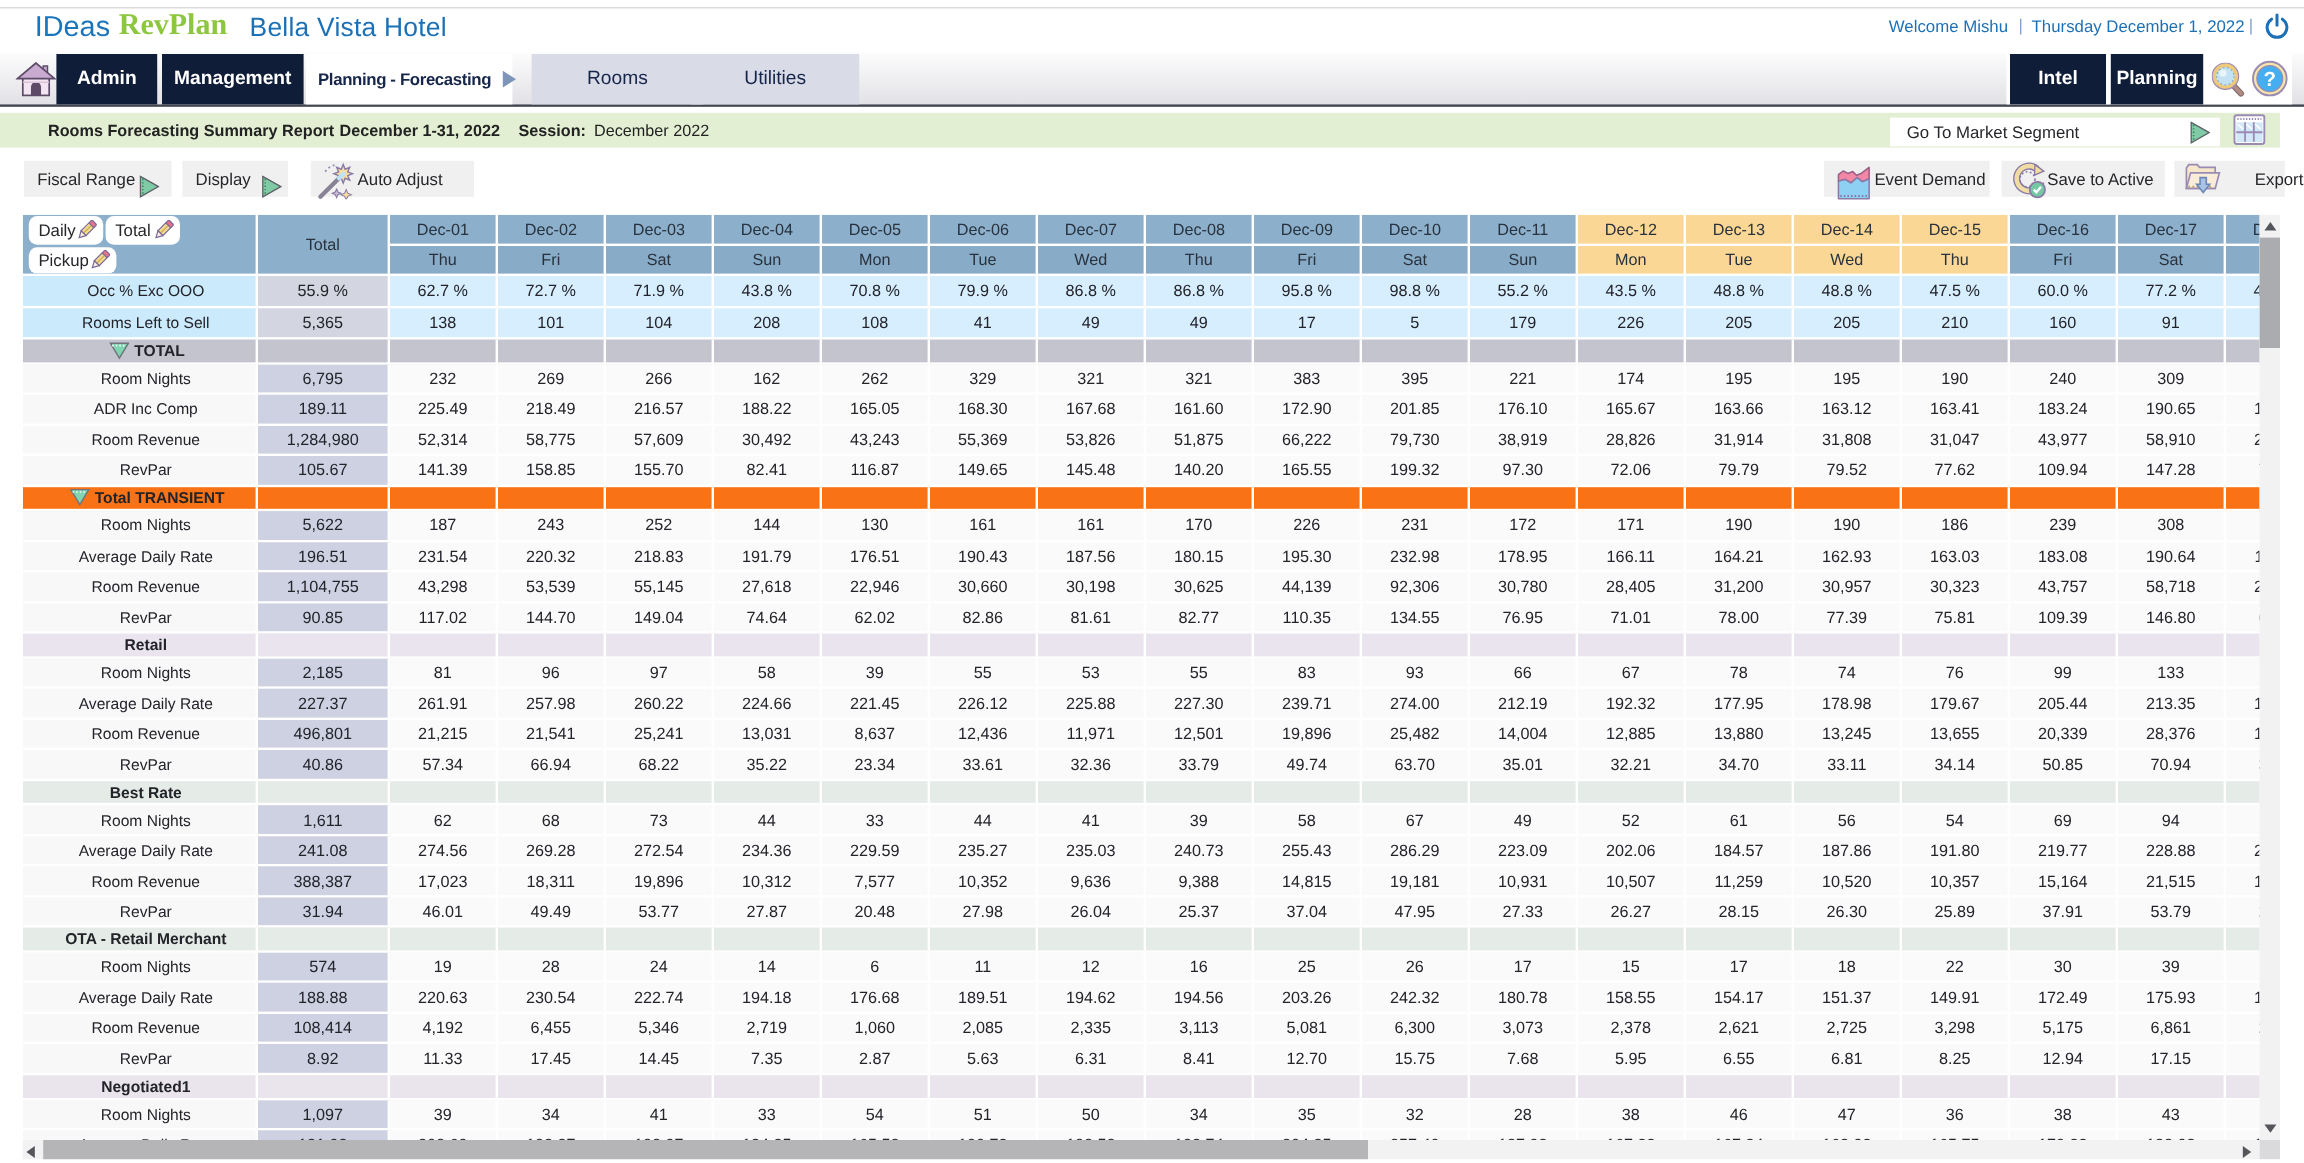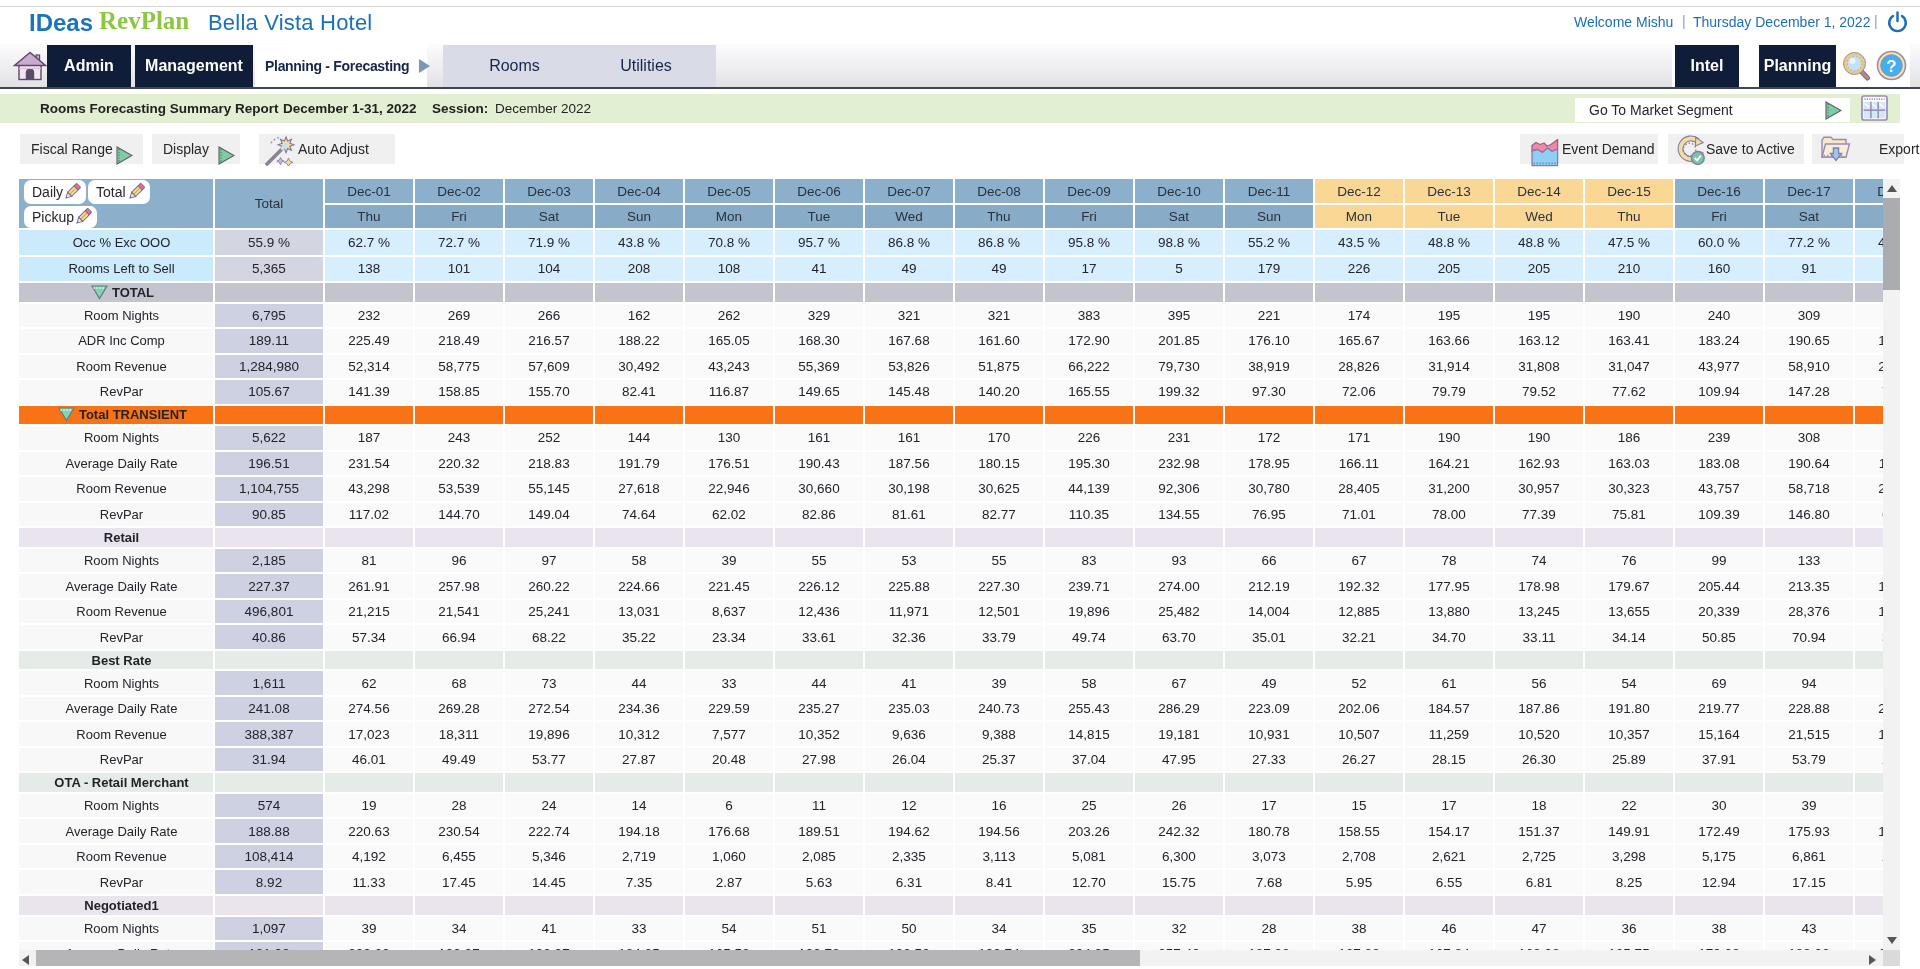--- a/index.html
+++ b/index.html
@@ -1,19 +1,19 @@
 <!DOCTYPE html>
 <html><head><meta charset="utf-8"><title>RevPlan</title>
 <style>
 *{margin:0;padding:0;box-sizing:border-box}
 html,body{width:1920px;height:969px;overflow:hidden;background:#fff;font-family:"Liberation Sans",sans-serif}
 .abs{position:absolute}
 #topline{position:absolute;left:0;top:6px;width:1920px;height:1px;background:#D4D4D4}
 
-#logo1{position:absolute;left:29px;top:9px;font-size:24px;font-weight:bold;color:#1B75BB;letter-spacing:0px}
+#logo1{position:absolute;left:29px;top:9px;font-size:24px;font-weight:normal;color:#1B75BB;letter-spacing:0px}
 #logo2{position:absolute;left:99px;top:7px;font-size:25px;font-weight:bold;color:#8DC63F;font-family:"Liberation Serif",serif}
 #hotel{position:absolute;left:208px;top:10px;font-size:22px;color:#1C70B6;letter-spacing:0.2px}
 .wel{position:absolute;top:14px;font-size:14px;color:#1C70B6;white-space:nowrap}
 #pwr{position:absolute;left:1886px;top:11px}
 
 #nav{position:absolute;left:0;top:44px;width:1920px;height:45px;background:linear-gradient(#FCFCFD,#E2E2E6);border-bottom:2px solid #42454E}
 .navbtn{position:absolute;top:1px;height:42px;line-height:42px;text-align:center;font-size:16px;font-weight:bold;color:#fff;background:#0F1D38}
 .navlight{background:#D9DBE7;color:#16254A;font-weight:normal}
 #navwhite{position:absolute;left:1672px;top:0;width:238px;height:43px;background:#fff}
 #activetab{position:absolute;left:255px;top:1px;width:172px;height:42px;line-height:42px;background:#fff;color:#16254A;font-weight:bold;font-size:14px;letter-spacing:-0.3px;padding-left:10px;white-space:nowrap}
@@ -81,21 +81,21 @@
 <line x1="6" y1="17.5" x2="28" y2="17.5" stroke="#D9C2DB" stroke-width="1.2"></line>
 </svg></div>
   <div class="navbtn" style="left:47px;width:84px">Admin</div>
   <div class="navbtn" style="left:135px;width:118px">Management</div>
   <div id="activetab">Planning - Forecasting<svg width="13" height="16" viewBox="0 0 13 16" style="margin-left:9px;vertical-align:-3px">
 <polygon points="1,1 12,8 1,15" fill="#7E94B8"></polygon>
 </svg></div>
   <div class="navbtn navlight" style="left:443px;width:143px">Rooms</div>
   <div class="navbtn navlight" style="left:576px;width:140px">Utilities</div>
   <div id="navwhite"></div>
-  <div class="navbtn" style="left:1675px;width:64px">Intel</div>
+  <div class="navbtn" style="left:1675px;width:80px">Intel</div>
   <div class="navbtn" style="left:1759px;width:77px">Planning</div>
   <div class="abs" style="left:1843px;top:8px"><svg width="28" height="29" viewBox="0 0 28 29">
 <line x1="17.5" y1="18.5" x2="24.5" y2="26" stroke="#8a6f6f" stroke-width="5" stroke-linecap="round"></line>
 <line x1="17.5" y1="18.5" x2="24.5" y2="26" stroke="#B08D86" stroke-width="3" stroke-linecap="round"></line>
 <circle cx="11.5" cy="11.5" r="9.3" fill="#C5E2F4" stroke="#EDC979" stroke-width="3.2"></circle>
 <circle cx="11.5" cy="11.5" r="11" fill="none" stroke="#9A8BB5" stroke-width="1"></circle>
 <circle cx="11.5" cy="11.5" r="7.2" fill="none" stroke="#7FA8C9" stroke-width="1" stroke-dasharray="1.5 2"></circle>
 <circle cx="9.5" cy="9" r="3" fill="#E8F4FB"></circle>
 </svg></div>
   <div class="abs" style="left:1876px;top:6px"><svg width="31" height="31" viewBox="0 0 31 31">
@@ -262,21 +262,21 @@
           <td class="">Sun</td>
         </tr>
 <tr class="blue">
           <td class="lbl">Occ % Exc OOO</td>
           <td class="tot">55.9 %</td>
           <td>62.7 %</td>
           <td>72.7 %</td>
           <td>71.9 %</td>
           <td>43.8 %</td>
           <td>70.8 %</td>
-          <td>95.7 %</td>
+          <td>79.9 %</td>
           <td>86.8 %</td>
           <td>86.8 %</td>
           <td>95.8 %</td>
           <td>98.8 %</td>
           <td>55.2 %</td>
           <td>43.5 %</td>
           <td>48.8 %</td>
           <td>48.8 %</td>
           <td>47.5 %</td>
           <td>60.0 %</td>
@@ -824,21 +824,21 @@
           <td>6,455</td>
           <td>5,346</td>
           <td>2,719</td>
           <td>1,060</td>
           <td>2,085</td>
           <td>2,335</td>
           <td>3,113</td>
           <td>5,081</td>
           <td>6,300</td>
           <td>3,073</td>
-          <td>2,708</td>
+          <td>2,378</td>
           <td>2,621</td>
           <td>2,725</td>
           <td>3,298</td>
           <td>5,175</td>
           <td>6,861</td>
           <td>2,254</td>
         </tr>
 <tr class="d">
           <td class="lbl">RevPar</td>
           <td class="tot">8.92</td>

